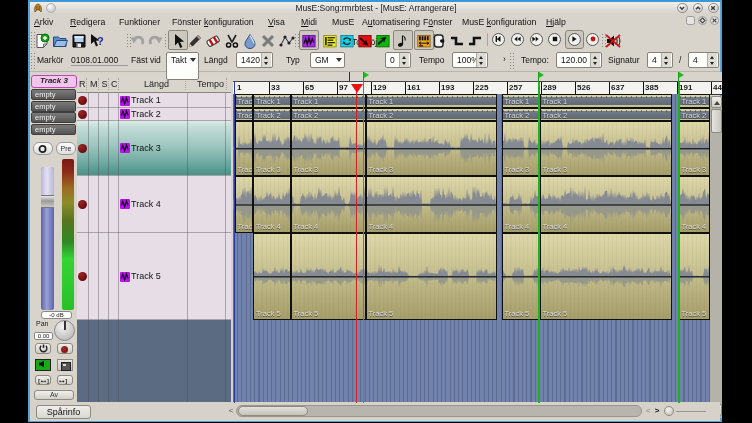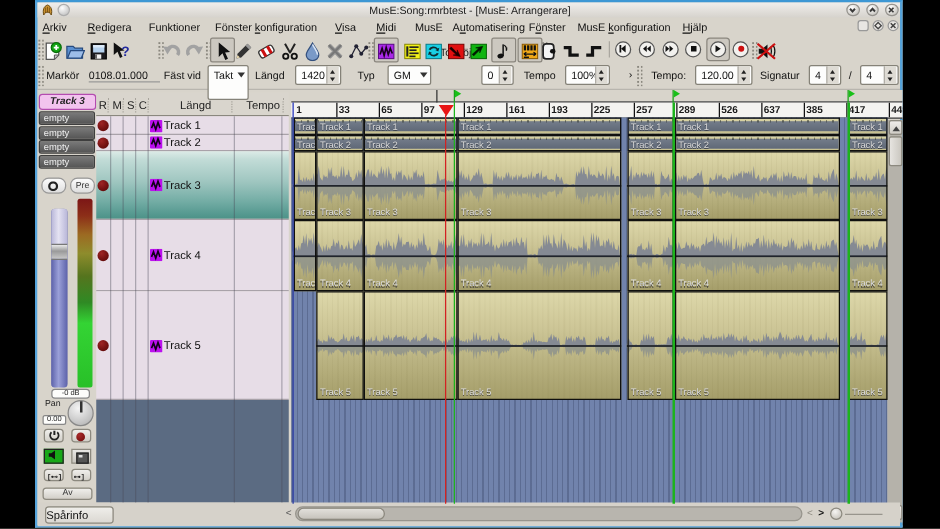--- a/index.html
+++ b/index.html
@@ -425,21 +425,21 @@
     <div style="position:absolute;left:276px;top:1px;font:bold 8px 'Liberation Sans',sans-serif;color:#1a1a1a">257</div>
     <div style="position:absolute;left:308px;top:0;width:1px;height:12px;background:#111"></div>
     <div style="position:absolute;left:310px;top:1px;font:bold 8px 'Liberation Sans',sans-serif;color:#1a1a1a">289</div>
     <div style="position:absolute;left:342px;top:0;width:1px;height:12px;background:#111"></div>
     <div style="position:absolute;left:344px;top:1px;font:bold 8px 'Liberation Sans',sans-serif;color:#1a1a1a">526</div>
     <div style="position:absolute;left:376px;top:0;width:1px;height:12px;background:#111"></div>
     <div style="position:absolute;left:378px;top:1px;font:bold 8px 'Liberation Sans',sans-serif;color:#1a1a1a">637</div>
     <div style="position:absolute;left:410px;top:0;width:1px;height:12px;background:#111"></div>
     <div style="position:absolute;left:412px;top:1px;font:bold 8px 'Liberation Sans',sans-serif;color:#1a1a1a">385</div>
     <div style="position:absolute;left:444px;top:0;width:1px;height:12px;background:#111"></div>
-    <div style="position:absolute;left:446px;top:1px;font:bold 8px 'Liberation Sans',sans-serif;color:#1a1a1a">417</div>
+    <div style="position:absolute;left:446px;top:1px;font:bold 8px 'Liberation Sans',sans-serif;color:#1a1a1a">191</div>
     <div style="position:absolute;left:478px;top:0;width:1px;height:12px;background:#111"></div>
     <div style="position:absolute;left:480px;top:1px;font:bold 8px 'Liberation Sans',sans-serif;color:#1a1a1a">449</div>
   </div>
 <div class="abs" style="left:233px;top:94px;width:477px;height:309px;background:#7183ac"></div>
 <div class="abs" style="left:233px;top:94px;width:477px;height:309px;background:repeating-linear-gradient(90deg,rgba(30,40,70,.25) 0 1px,transparent 1px 4.25px)"></div>
 <div style="position:absolute;left:234.5px;top:94px;width:18.5px;height:13.5px;box-sizing:border-box;border:1px solid #10100e;background:linear-gradient(180deg,#d9d3a4,#c6bf8e);z-index:5;overflow:hidden">
 <div style="position:absolute;left:0;top:2px;right:0;bottom:1.5px;background:linear-gradient(180deg,#737c8a,#5f6877),repeating-linear-gradient(90deg,rgba(255,255,255,.09) 0 1px,transparent 1px 3px)"></div>
 <div style="position:absolute;left:0;top:1px;right:0;height:2px;background:repeating-linear-gradient(90deg,rgba(40,45,40,.5) 0 1px,transparent 1px 5px)"></div>
 <div style="position:absolute;left:2px;top:2.2px;font:7.5px 'Liberation Sans',sans-serif;color:#d8d8d8;text-shadow:0 1px 0 #3a3f48;white-space:nowrap;z-index:3">Track 1</div>
 </div>
@@ -638,19 +638,19 @@
 <div class="abs" style="left:710px;top:96px;width:12px;height:322px;background:#b5b2aa"></div>
 <div class="abs" style="left:710.5px;top:96px;width:11px;height:12px;background:linear-gradient(180deg,#efedea,#d0cdc6);border:1px solid #8c897f;border-radius:2px;box-sizing:border-box">
     <div style="position:absolute;left:2.2px;top:3.5px;width:0;height:0;border-left:3px solid transparent;border-right:3px solid transparent;border-bottom:4px solid #444"></div>
   </div>
 <div class="abs" style="left:710.5px;top:109px;width:11px;height:24px;background:linear-gradient(90deg,#e6e4e0,#cac7c0);border:1px solid #8c897f;border-radius:2px;box-sizing:border-box"></div>
 <div class="abs" style="left:710.5px;top:404px;width:11px;height:12px;background:linear-gradient(180deg,#efedea,#d0cdc6);border:1px solid #8c897f;border-radius:2px;box-sizing:border-box">
     <div style="position:absolute;left:2.2px;top:4px;width:0;height:0;border-left:3px solid transparent;border-right:3px solid transparent;border-top:4px solid #444"></div>
   </div>
 
 <div class="abs" style="left:30px;top:402px;width:690px;height:19px;background:#d6d2ca"></div>
-<div class="abs" style="left:36px;top:404.5px;width:55px;height:14px;background:linear-gradient(180deg,#efeeea,#dbd8d2);border:1px solid #8c897f;border-radius:3px;box-sizing:border-box;text-align:left;font:9px 'Liberation Sans',sans-serif;color:#111;line-height:12px">Spårinfo</div>
+<div class="abs" style="left:36px;top:404.5px;width:55px;height:14px;background:linear-gradient(180deg,#efeeea,#dbd8d2);border:1px solid #8c897f;border-radius:3px;box-sizing:border-box;text-align:center;font:9px 'Liberation Sans',sans-serif;color:#111;line-height:12px">Spårinfo</div>
 <div class="abs" style="left:226px;top:404px;width:10px;height:13px;text-align:center;font:8px 'Liberation Sans',sans-serif;color:#555;line-height:13px">&lt;</div>
 <div class="abs" style="left:236px;top:404.5px;width:406px;height:12px;background:#b8b5ae;border:1px solid #98958d;border-radius:6px;box-sizing:border-box"></div>
 <div class="abs" style="left:238px;top:405.5px;width:70px;height:10px;background:linear-gradient(180deg,#e2e0db,#c6c3bc);border:1px solid #8c897f;border-radius:5px;box-sizing:border-box"></div>
 <div class="abs" style="left:643px;top:404px;width:10px;height:13px;text-align:center;font:8px 'Liberation Sans',sans-serif;color:#8c897f;line-height:13px">&lt;</div>
 <div class="abs" style="left:652px;top:404px;width:10px;height:13px;text-align:center;font:bold 8px 'Liberation Sans',sans-serif;color:#111;line-height:13px">&gt;</div>
 <div class="abs" style="left:676px;top:410.5px;width:30px;height:1.5px;background:#98958d"></div>
 <div class="abs" style="left:664px;top:406px;width:10px;height:10px;border-radius:50%;background:radial-gradient(circle at 40% 30%,#f6f5f3,#cdcac3 75%,#b5b2aa);border:1px solid #8c897f;box-sizing:border-box"></div>
 </body></html>

